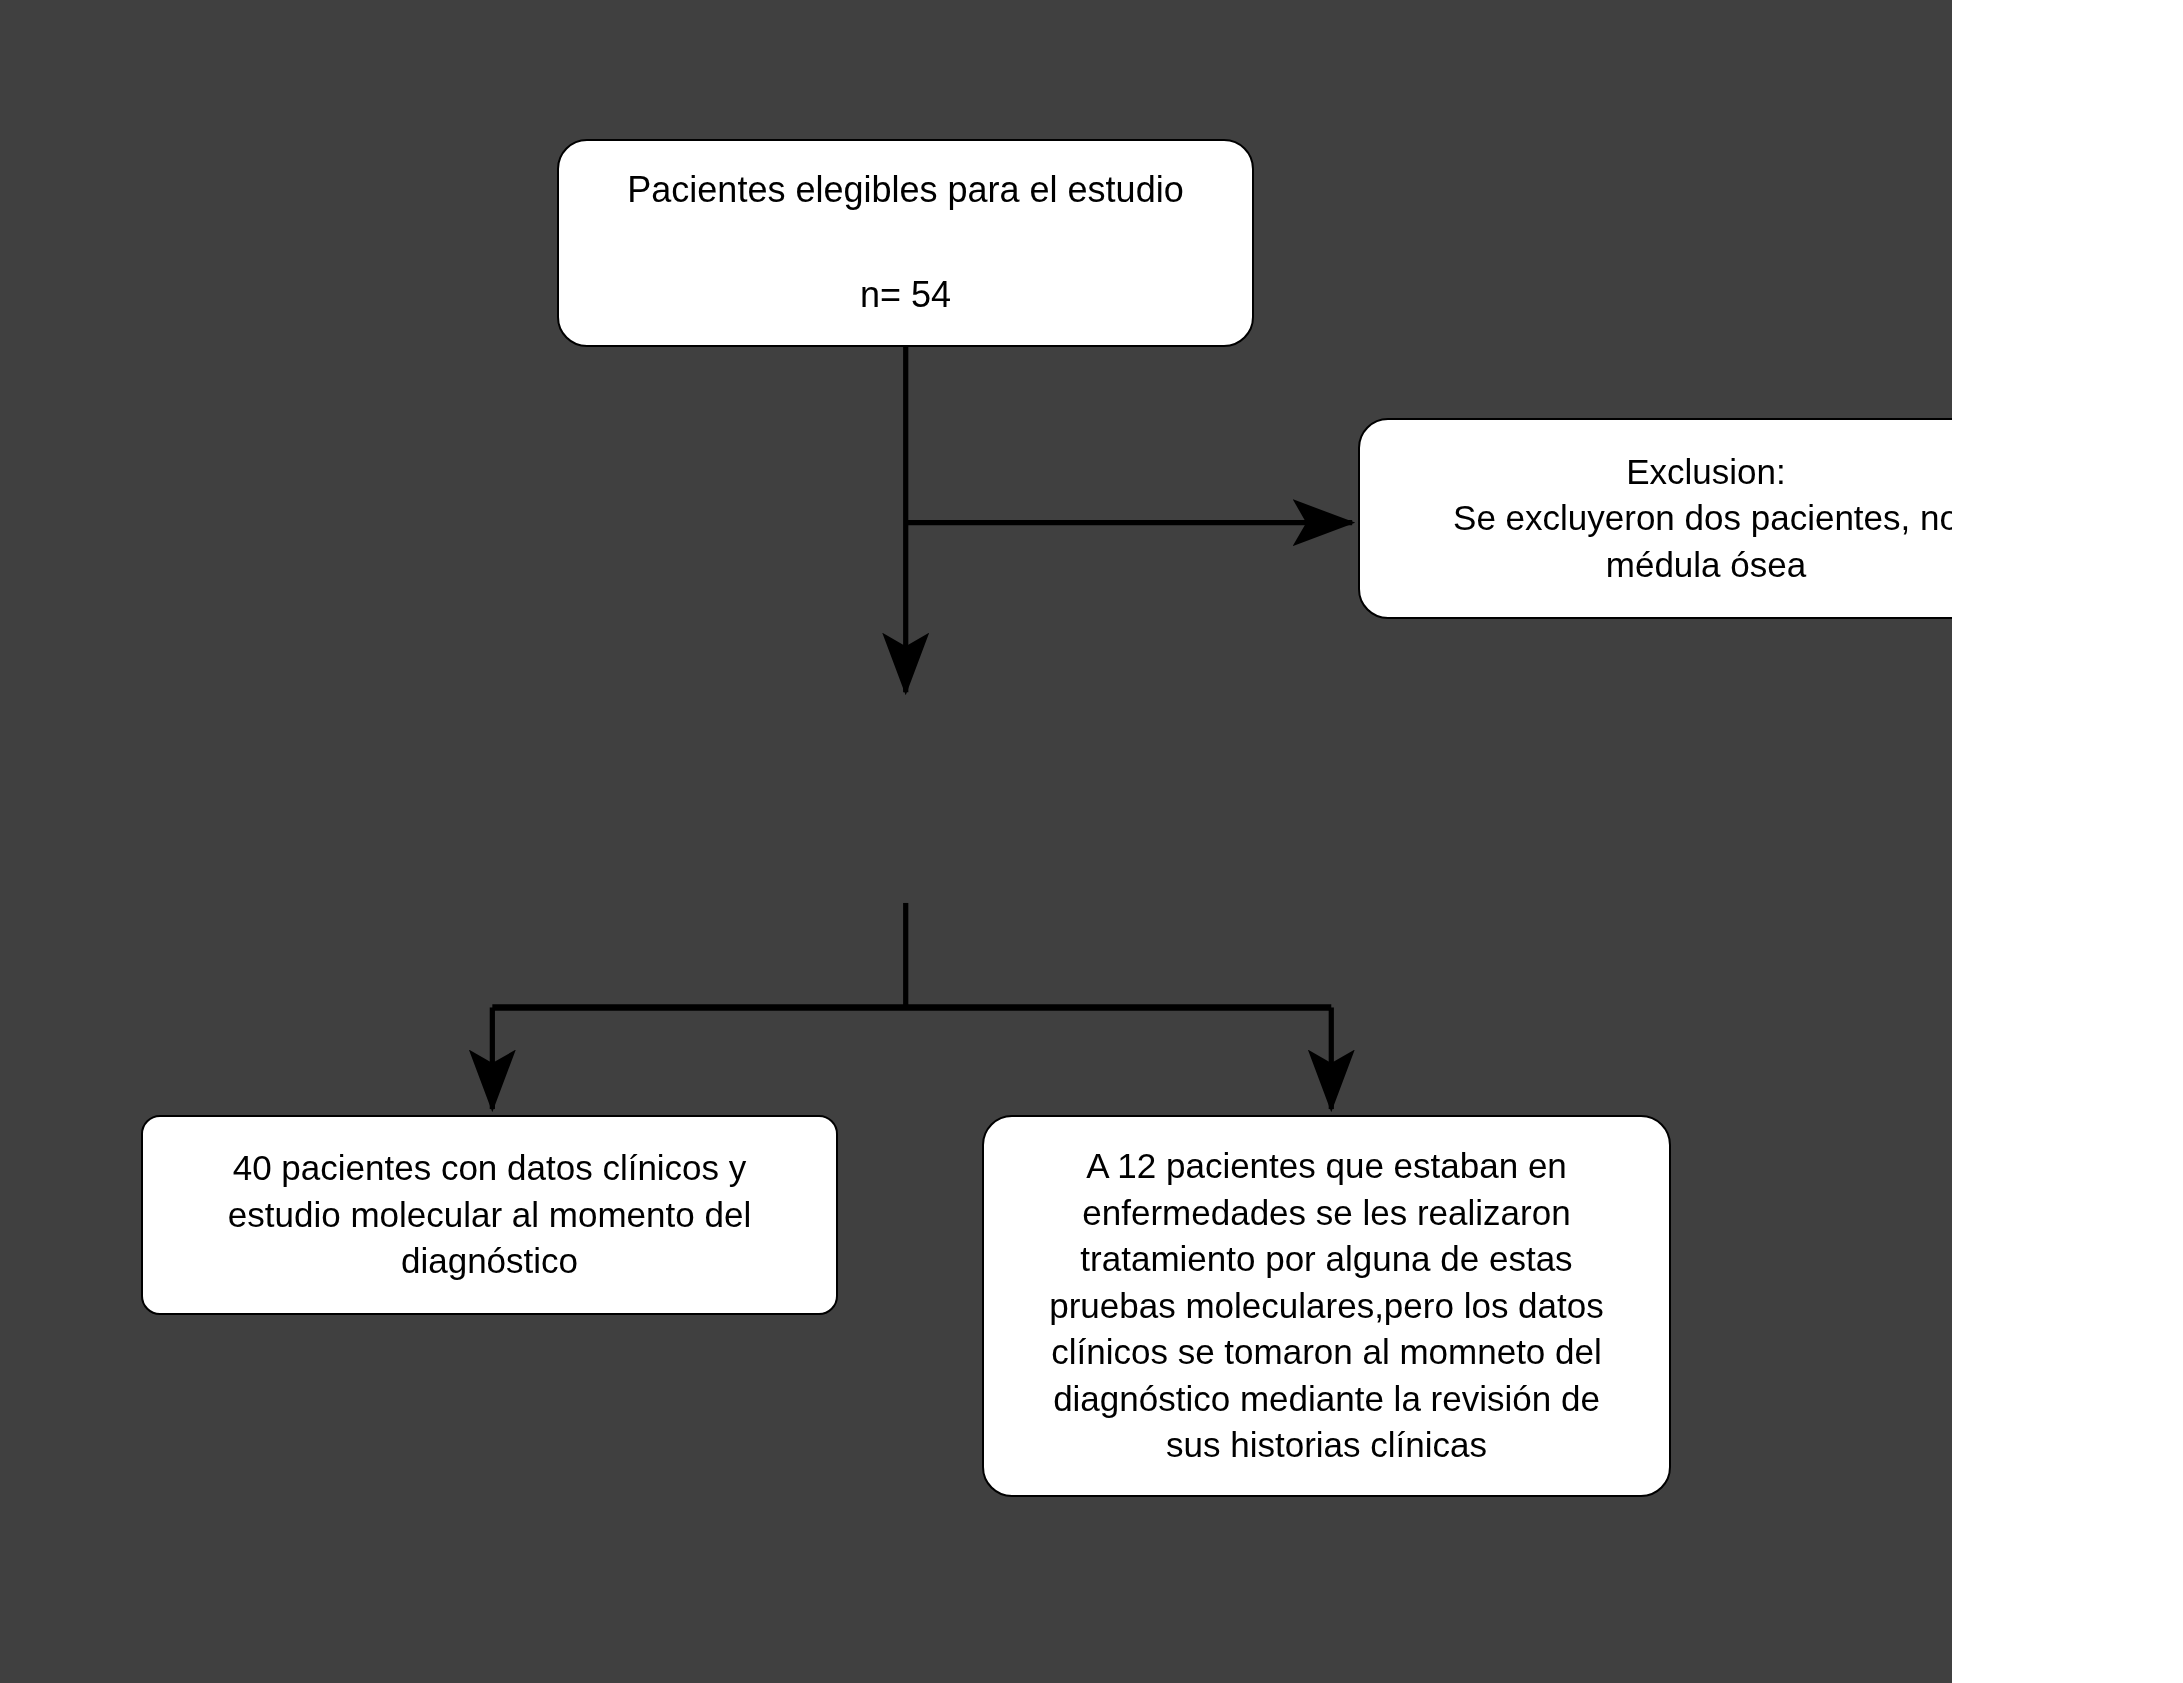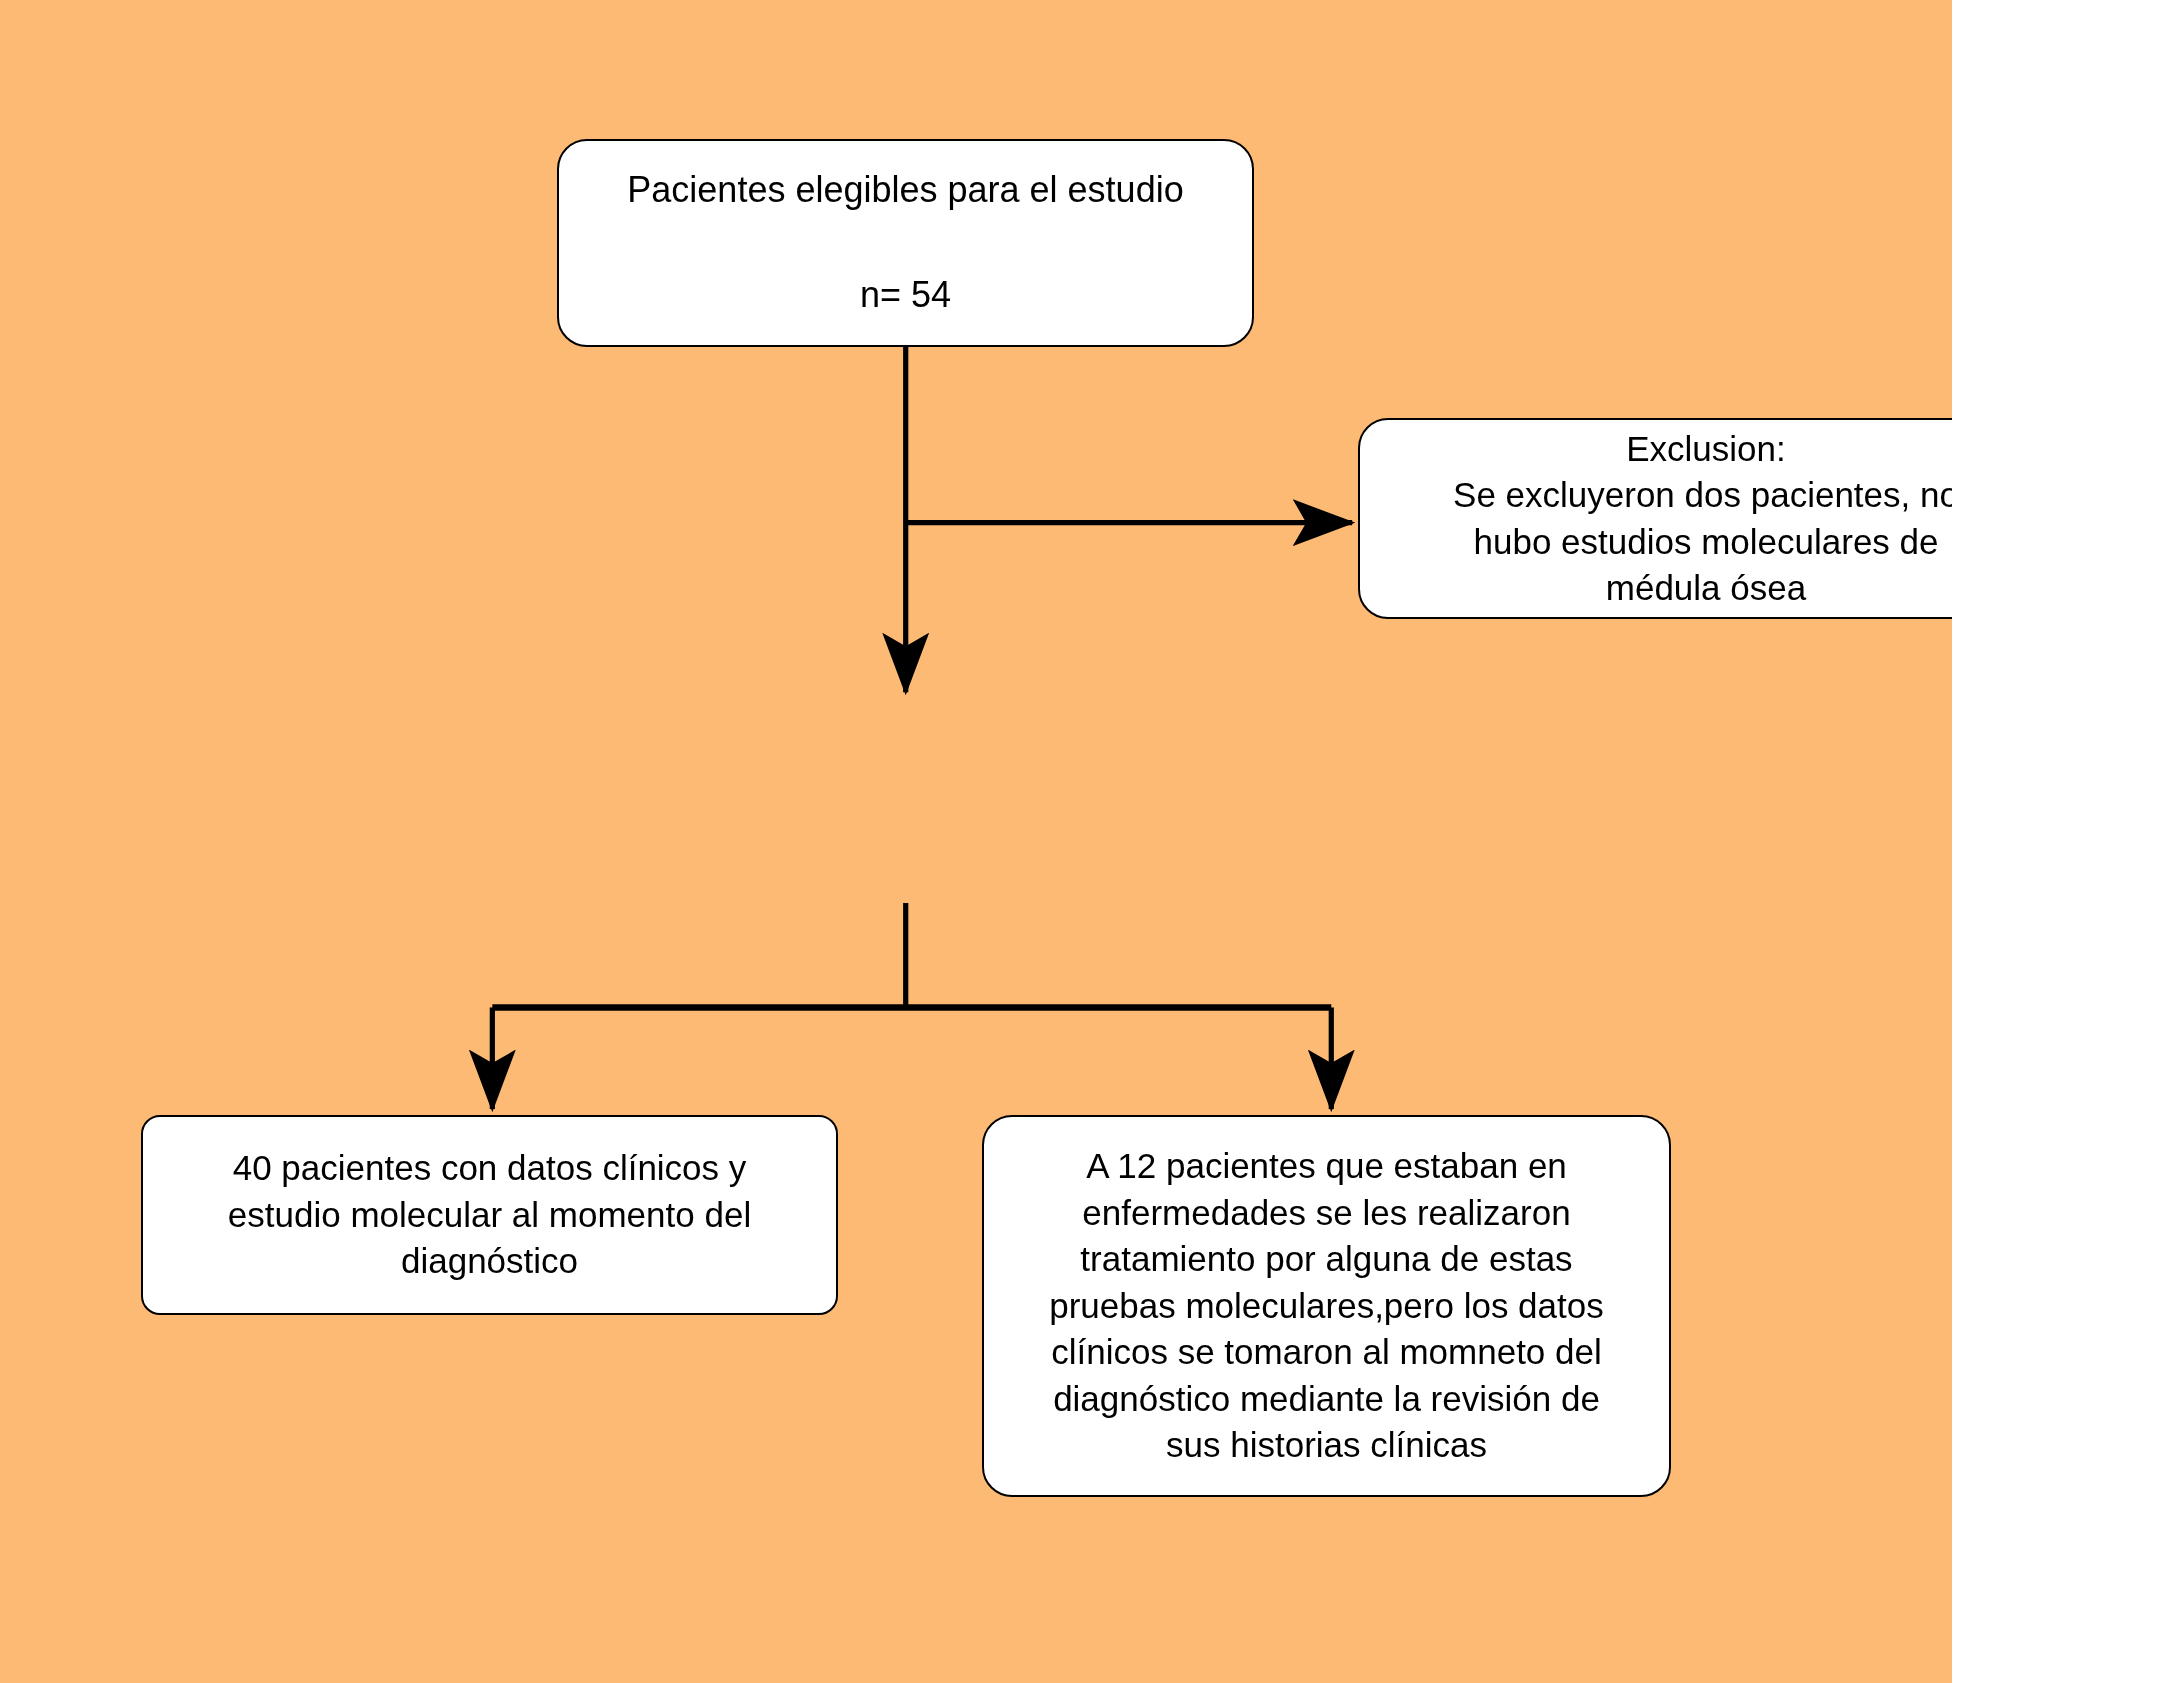--- a/index.html
+++ b/index.html
@@ -7,21 +7,21 @@
     padding: 0;
     background: #ffffff;
   }
   body {
     font-family: "Liberation Sans", sans-serif;
   }
   #canvas {
     position: relative;
     width: 1952px;
     height: 1684px;
-    background: #fdba74;
+    background: #404040;
     overflow: hidden;
     text-decoration: underline;
   }
   .flow-svg {
     position: absolute;
     top: 0;
     left: 0;
     width: 2183px;
     height: 1684px;
   }
@@ -138,21 +138,20 @@
 
   <div class="node" id="node-eligible">
     <span class="line">Pacientes elegibles para el estudio</span>
     <span class="line-gap"></span>
     <span class="line">n= 54</span>
   </div>
 
   <div class="node" id="node-exclusion">
     <span class="line">Exclusion:</span>
     <span class="line">Se excluyeron dos pacientes, no</span>
-    <span class="line">hubo estudios moleculares de</span>
     <span class="line">médula ósea</span>
   </div>
 
 
   <div class="node" id="node-clinical">
     <span class="line">40 pacientes con datos clínicos y</span>
     <span class="line">estudio molecular al momento del</span>
     <span class="line">diagnóstico</span>
   </div>
 

